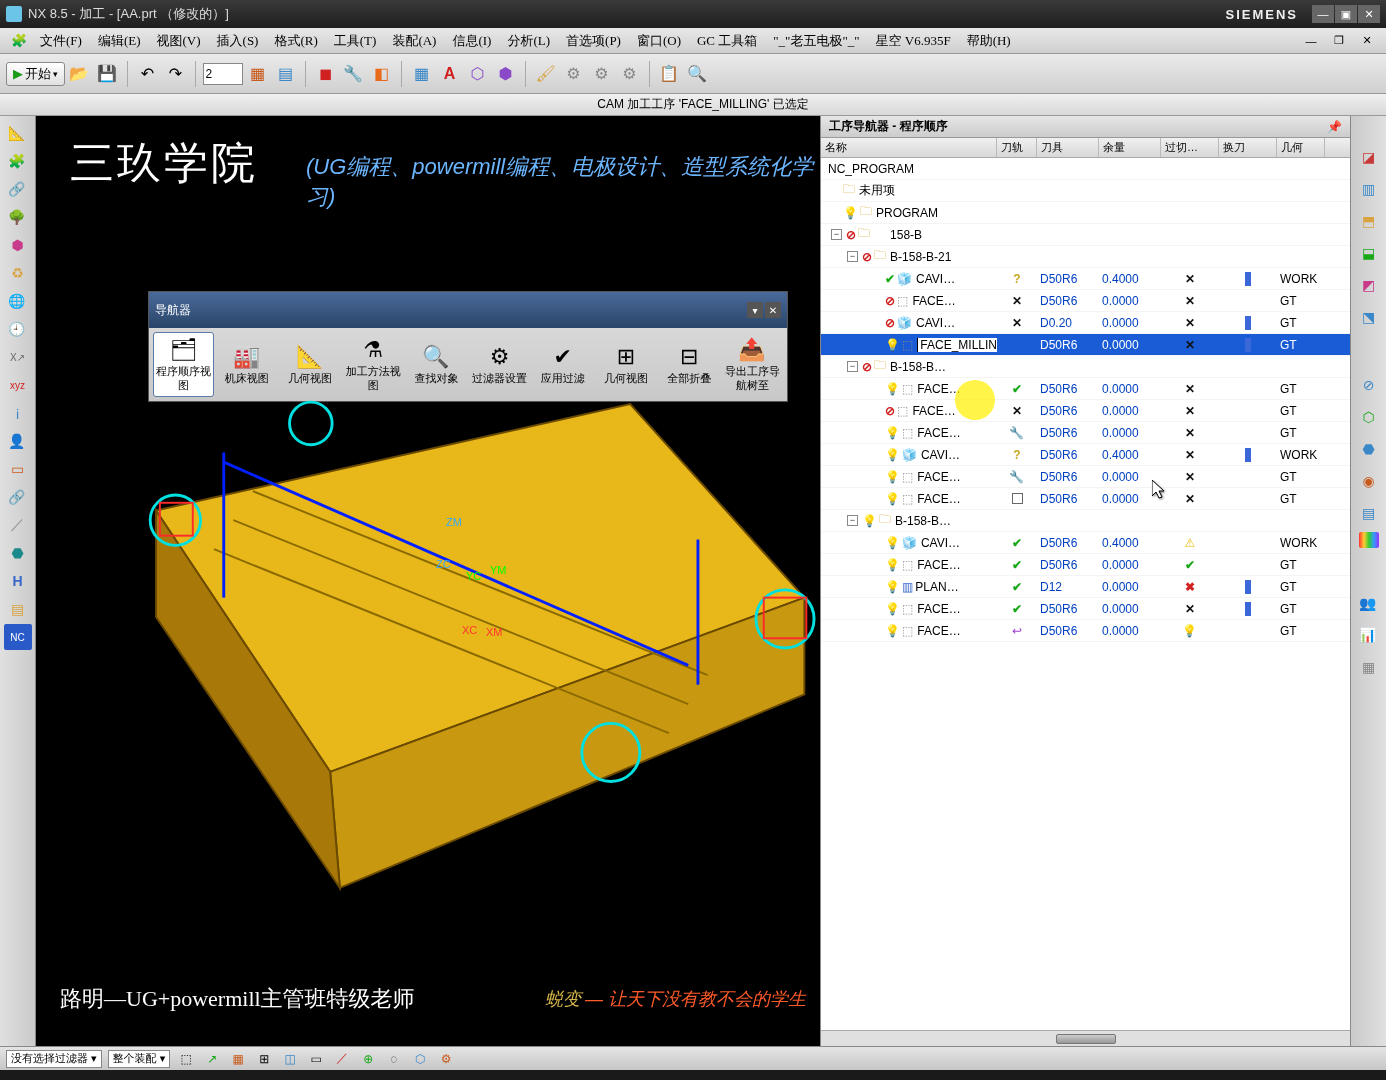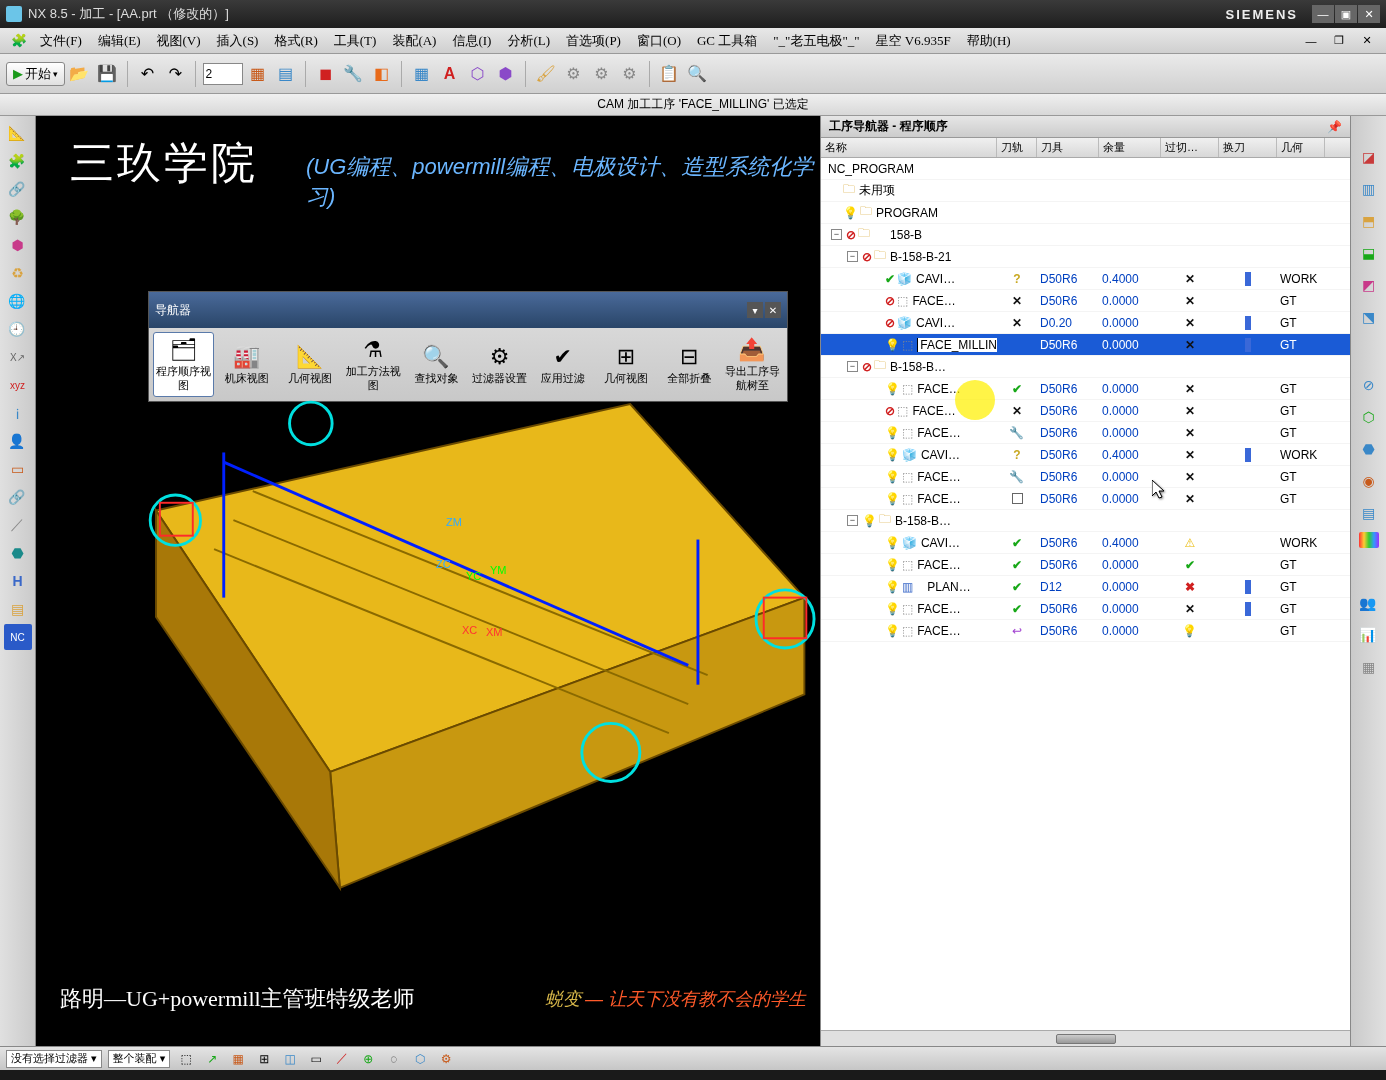--- a/index.html
+++ b/index.html
@@ -653,21 +653,21 @@
           <div class="c c-cut">
             <span class="green-check">✔</span>
           </div>
           <div class="c c-chg"></div>
           <div class="c c-geo">GT</div>
         </div>
         <div class="tree-row">
           <div class="c c-name" style="--indent:64px">
             <span class="lightbulb">💡</span>
             <span style="color:#3a68c8;">▥</span>
-            <span style="margin-left:12px;">PLAN…</span>
+            <span style="margin-left:0;">PLAN…</span>
           </div>
           <div class="c c-track">
             <span class="green-check">✔</span>
           </div>
           <div class="c c-tool">D12</div>
           <div class="c c-rest">0.0000</div>
           <div class="c c-cut">
             <span class="red-x">✖</span>
           </div>
           <div class="c c-chg">

